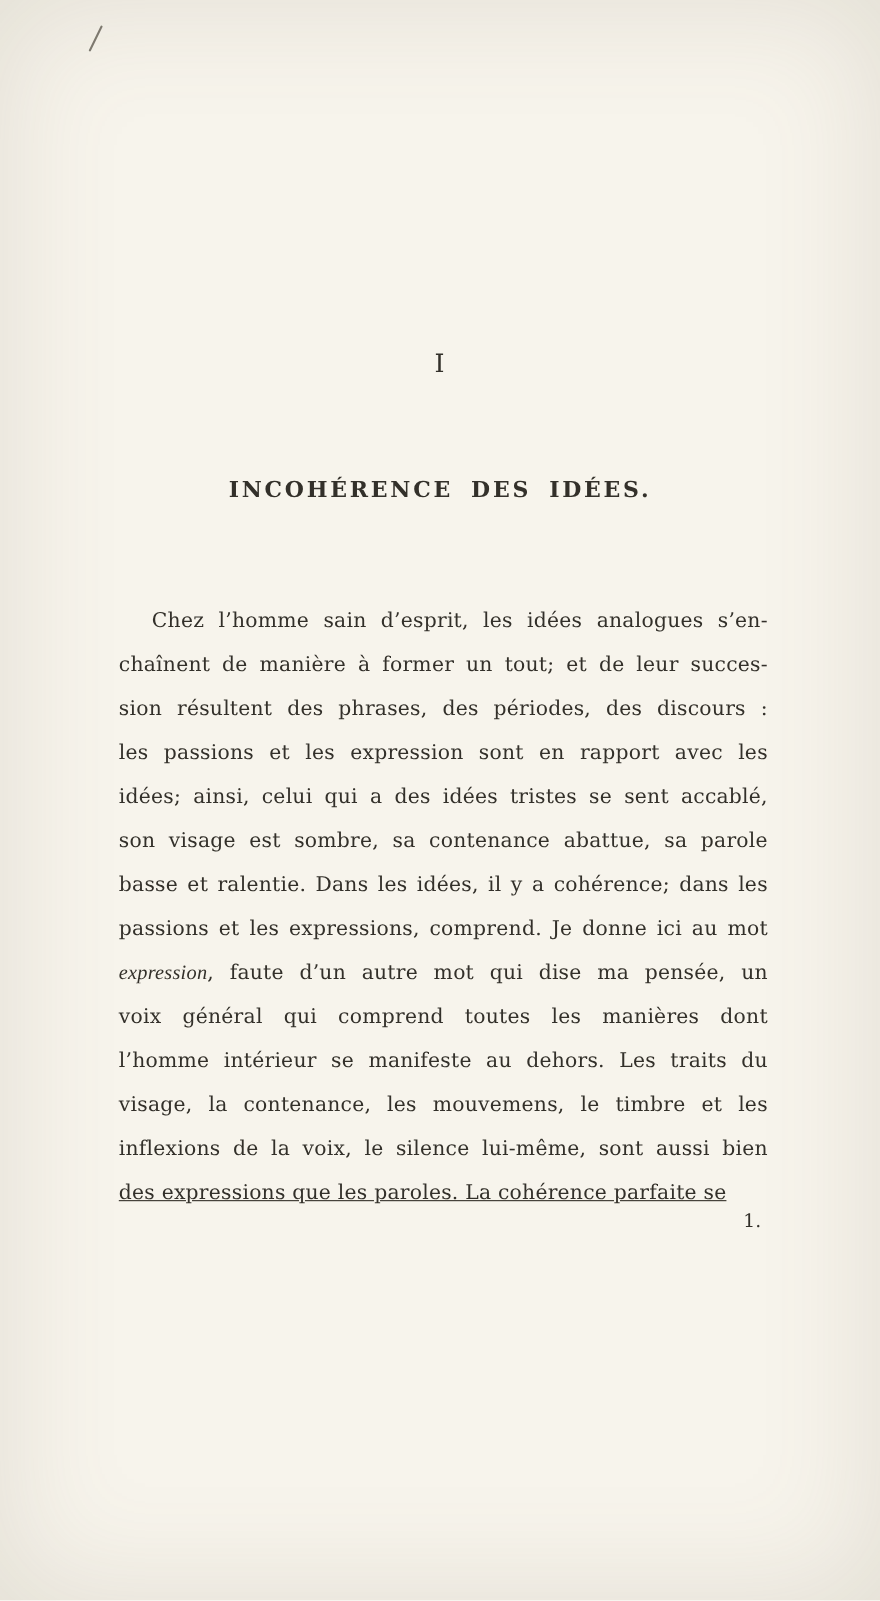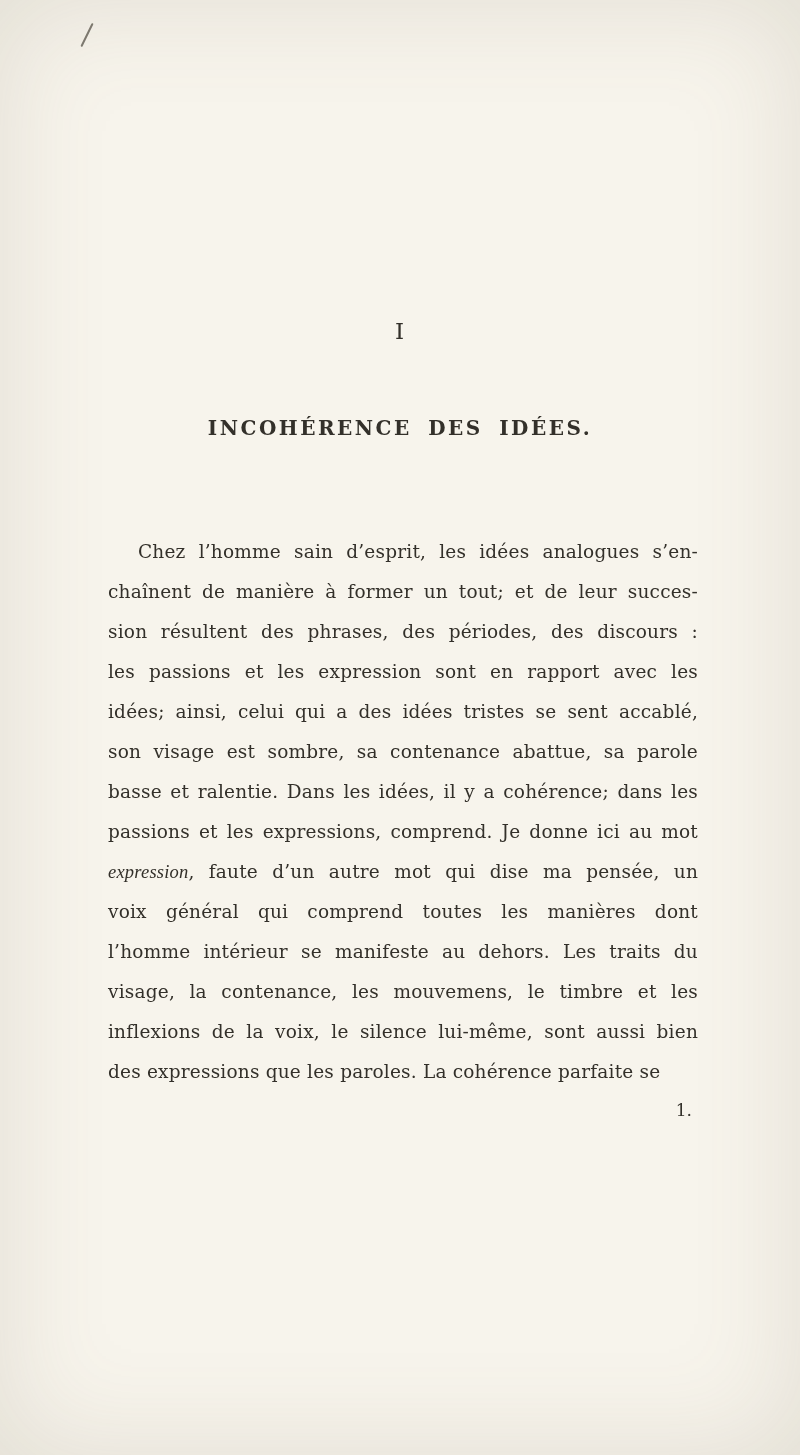--- a/index.html
+++ b/index.html
@@ -42,45 +42,46 @@
     position: absolute;
     top: 318px;
     left: 0;
     width: 100%;
     text-align: center;
     font-size: 23px;
     letter-spacing: 1px;
   }
   .heading {
     position: absolute;
-    top: 416px;
+    top: 433px;
     left: 0;
     width: 100%;
     margin: 0;
     text-align: center;
     font-size: 20px;
     font-weight: bold;
     letter-spacing: 2.5px;
     word-spacing: 7px;
   }
   .paragraph {
     position: absolute;
-    top: 532px;
+    top: 545px;
     left: 108px;
     width: 590px;
     font-size: 18.5px;
     line-height: 40px;
     letter-spacing: 0.2px;
   }
   .line {
     text-align: justify;
     text-align-last: justify;
   }
   .line.last {
     text-align-last: left;
+    text-decoration: underline;
   }
   .line:first-child {
     text-indent: 30px;
   }
   .it {
     font-style: italic;
     font-family: Liberation Serif, serif;
   }
   .signature {
     position: absolute;

